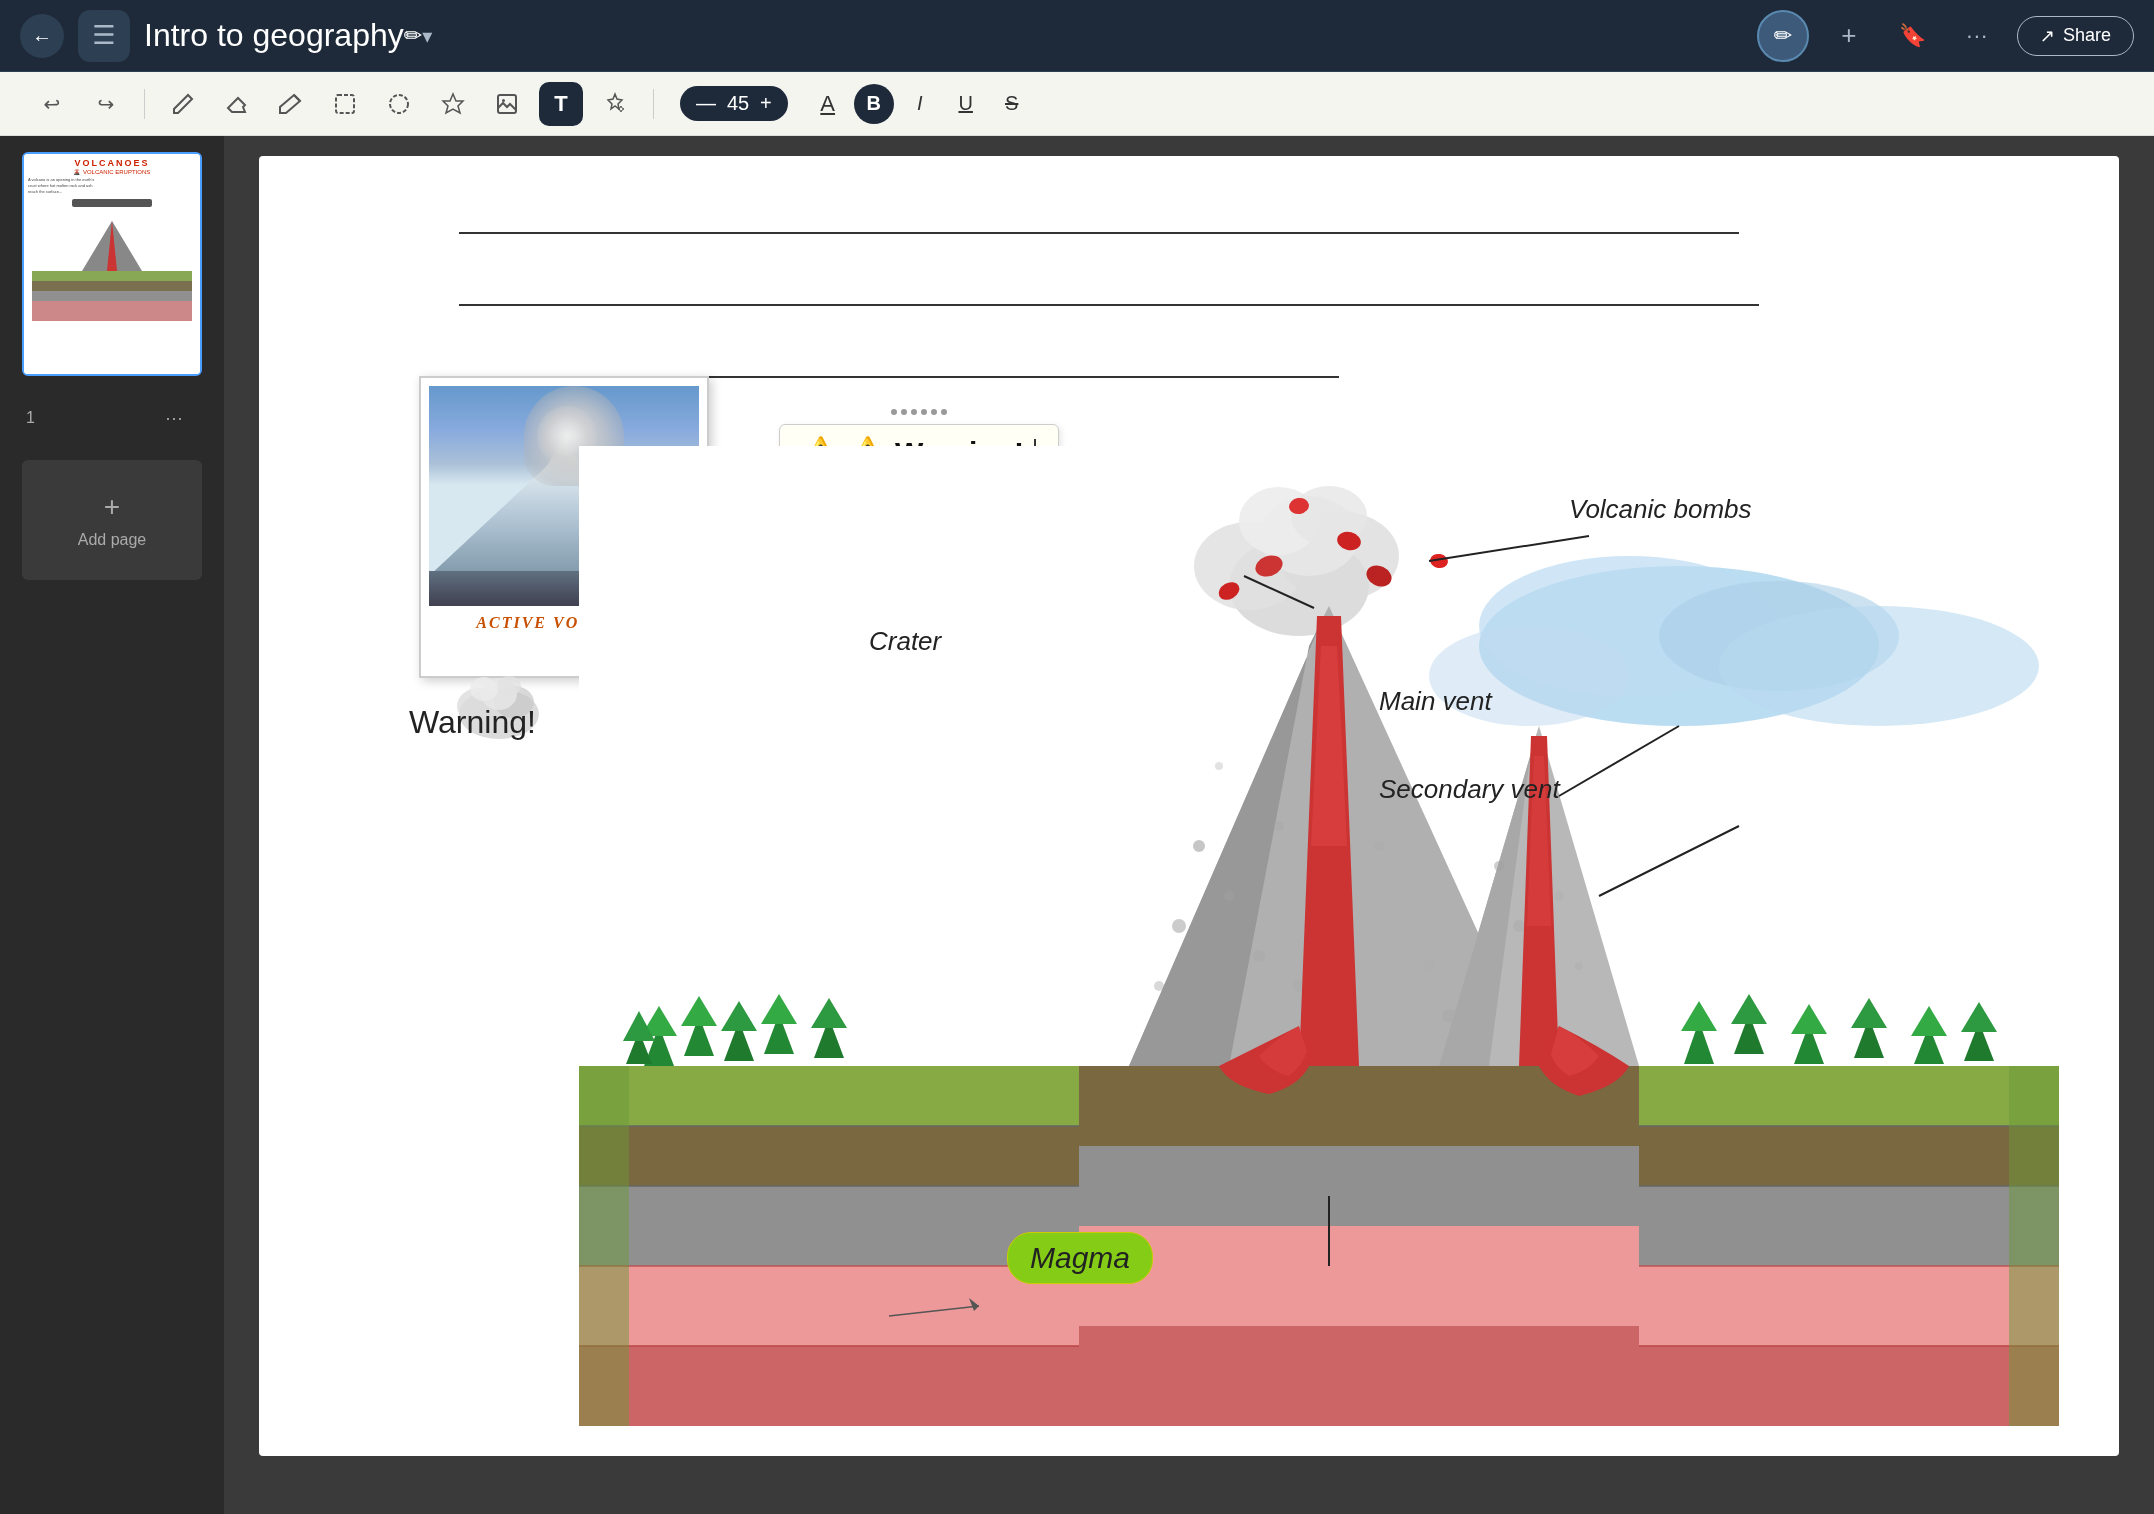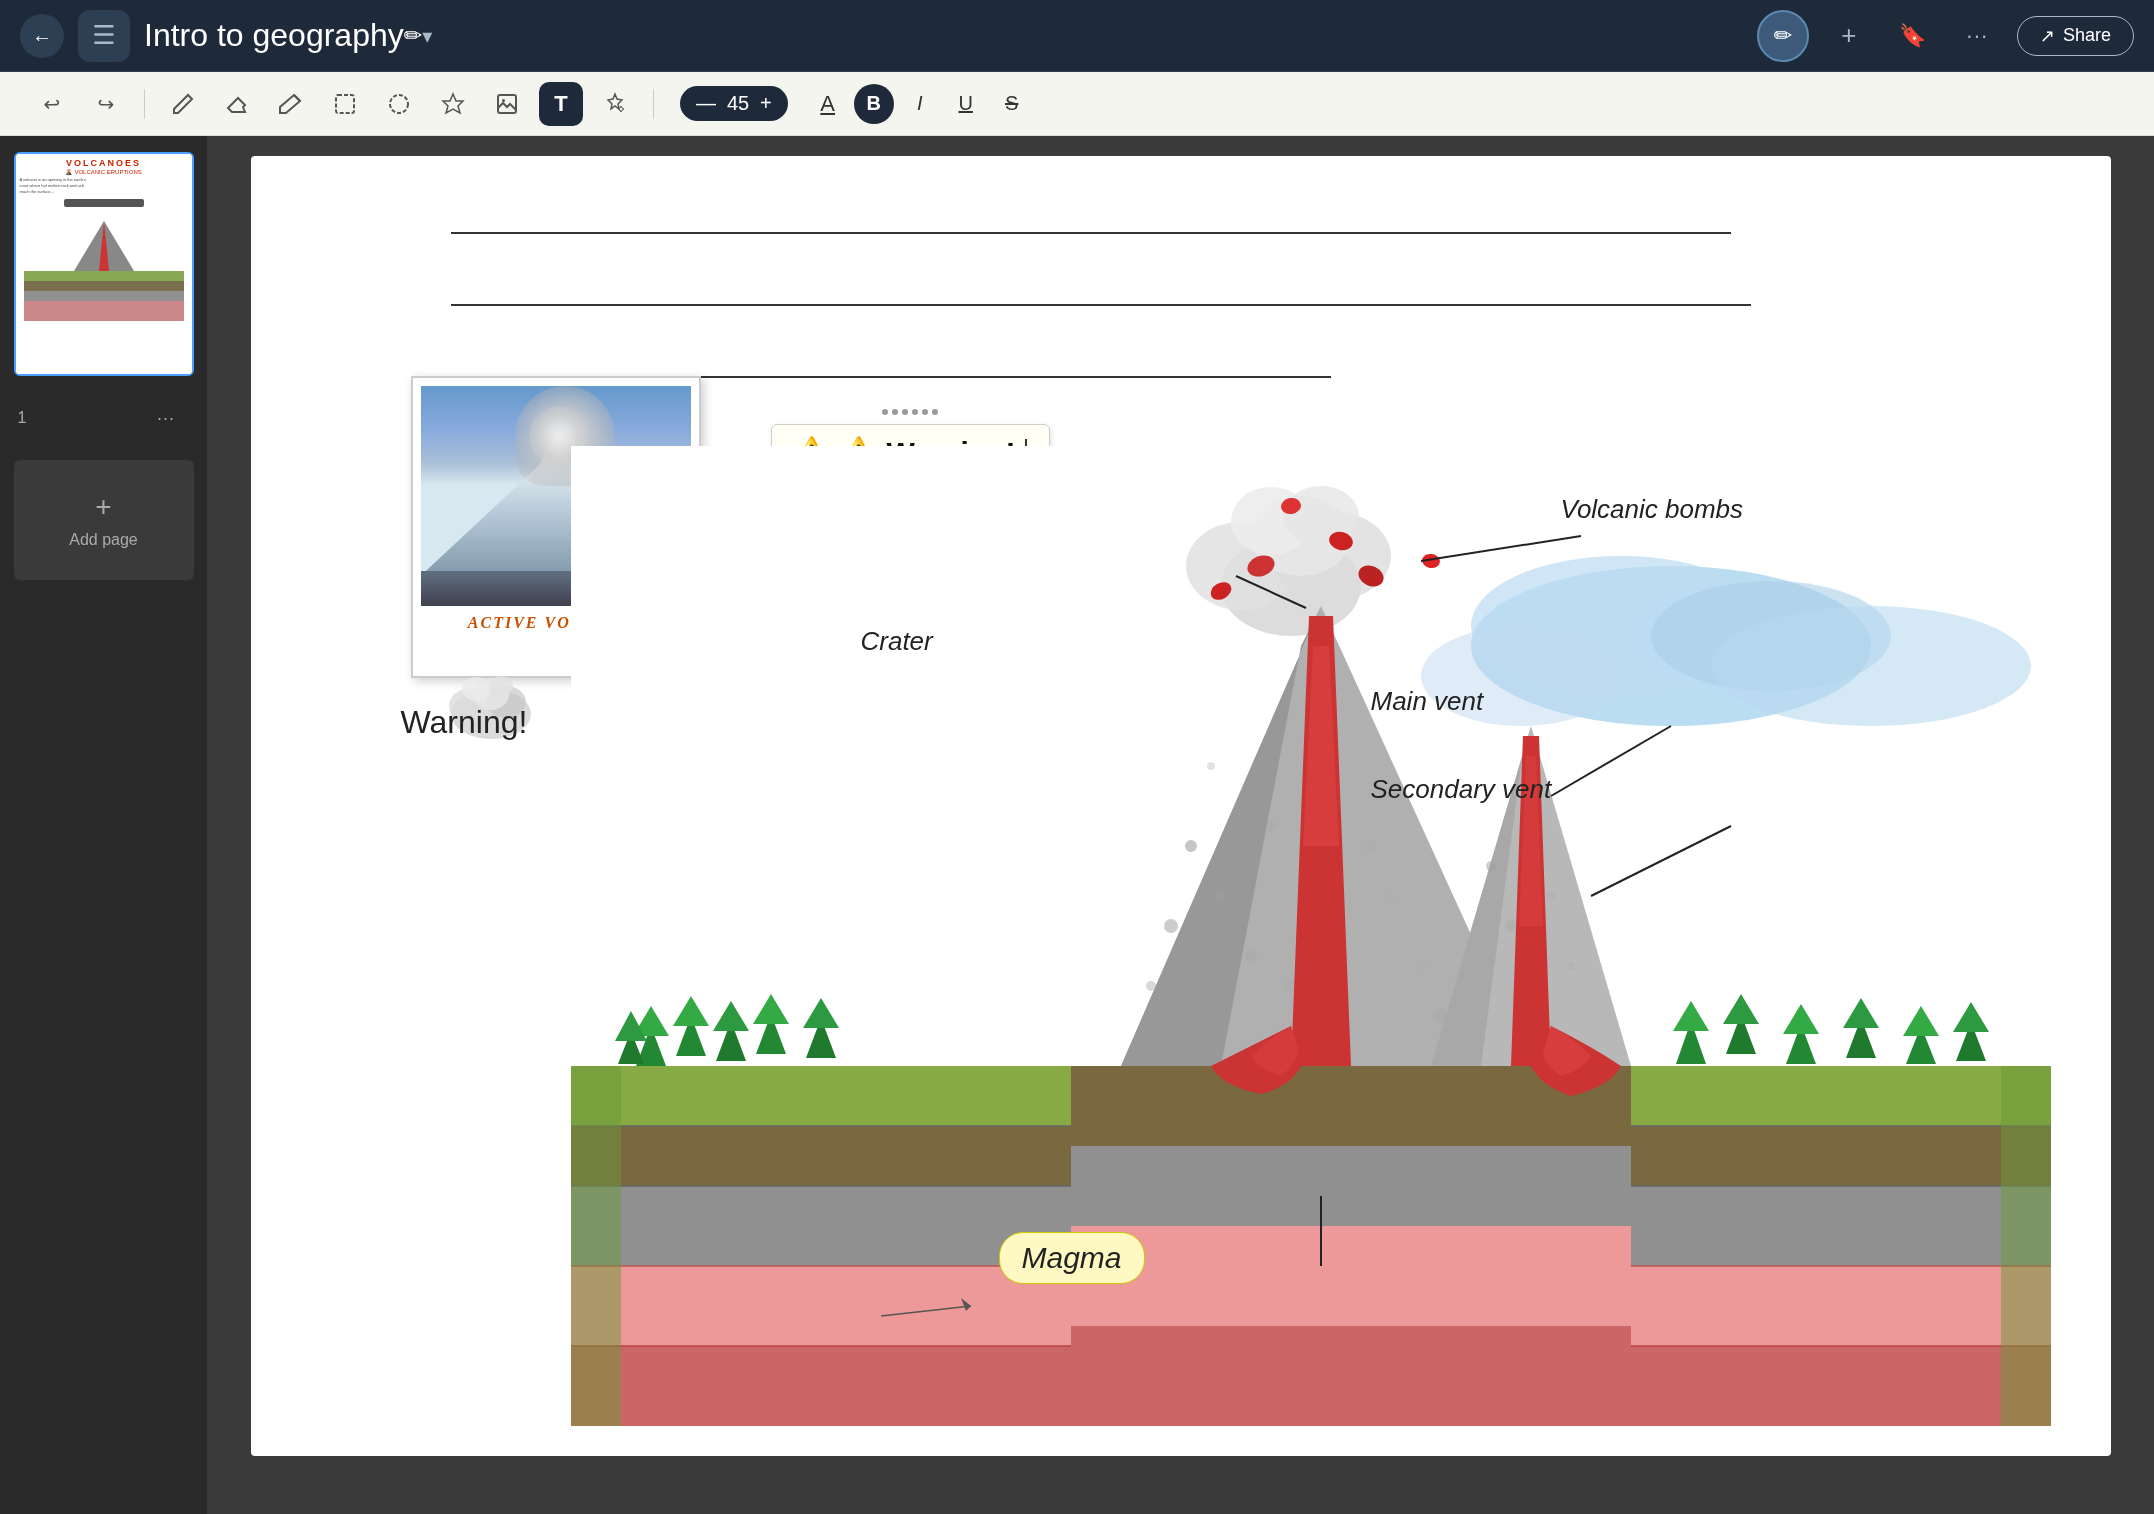--- a/index.html
+++ b/index.html
@@ -112,21 +112,21 @@
       color: #333;
       display: flex; align-items: center; justify-content: center;
     }
     .fmt-btn.active { background: #1e2a3a; color: white; border-radius: 50%; }
 
     
     .main { display: flex; height: calc(1514px - 72px - 64px); }
 
     
     .sidebar {
-      width: 207px;
+      width: 224px;
       background: #2a2a2a;
       display: flex;
       flex-direction: column;
       align-items: center;
       padding: 16px 10px;
       gap: 14px;
     }
     .page-thumb {
       width: 180px;
       background: white;
@@ -589,17 +589,17 @@
       </svg>
 
       <div style="position:absolute; top:338px; left:1310px; font-size:26px; font-style:italic; color:#222;">Volcanic bombs</div>
 
       <div style="position:absolute; top:470px; left:610px; font-size:26px; font-style:italic; color:#222;">Crater</div>
 
       <div style="position:absolute; top:530px; left:1120px; font-size:26px; font-style:italic; color:#222;">Main vent</div>
 
       <div style="position:absolute; top:618px; left:1120px; font-size:26px; font-style:italic; color:#222;">Secondary vent</div>
 
-      <div style="position:absolute; top:1076px; left:748px; background:#fef9c3; border-radius:24px; padding:8px 22px; font-size:30px; font-style:italic; color:#222; border:1.5px solid #cccc00;">Magma</div>
+      <div style="position:absolute; top:1076px; left:748px; background:#84cc16; border-radius:24px; padding:8px 22px; font-size:30px; font-style:italic; color:#222; border:1.5px solid #cccc00;">Magma</div>
 
     </div>
   </div>
 </div>
 
 </body></html>

